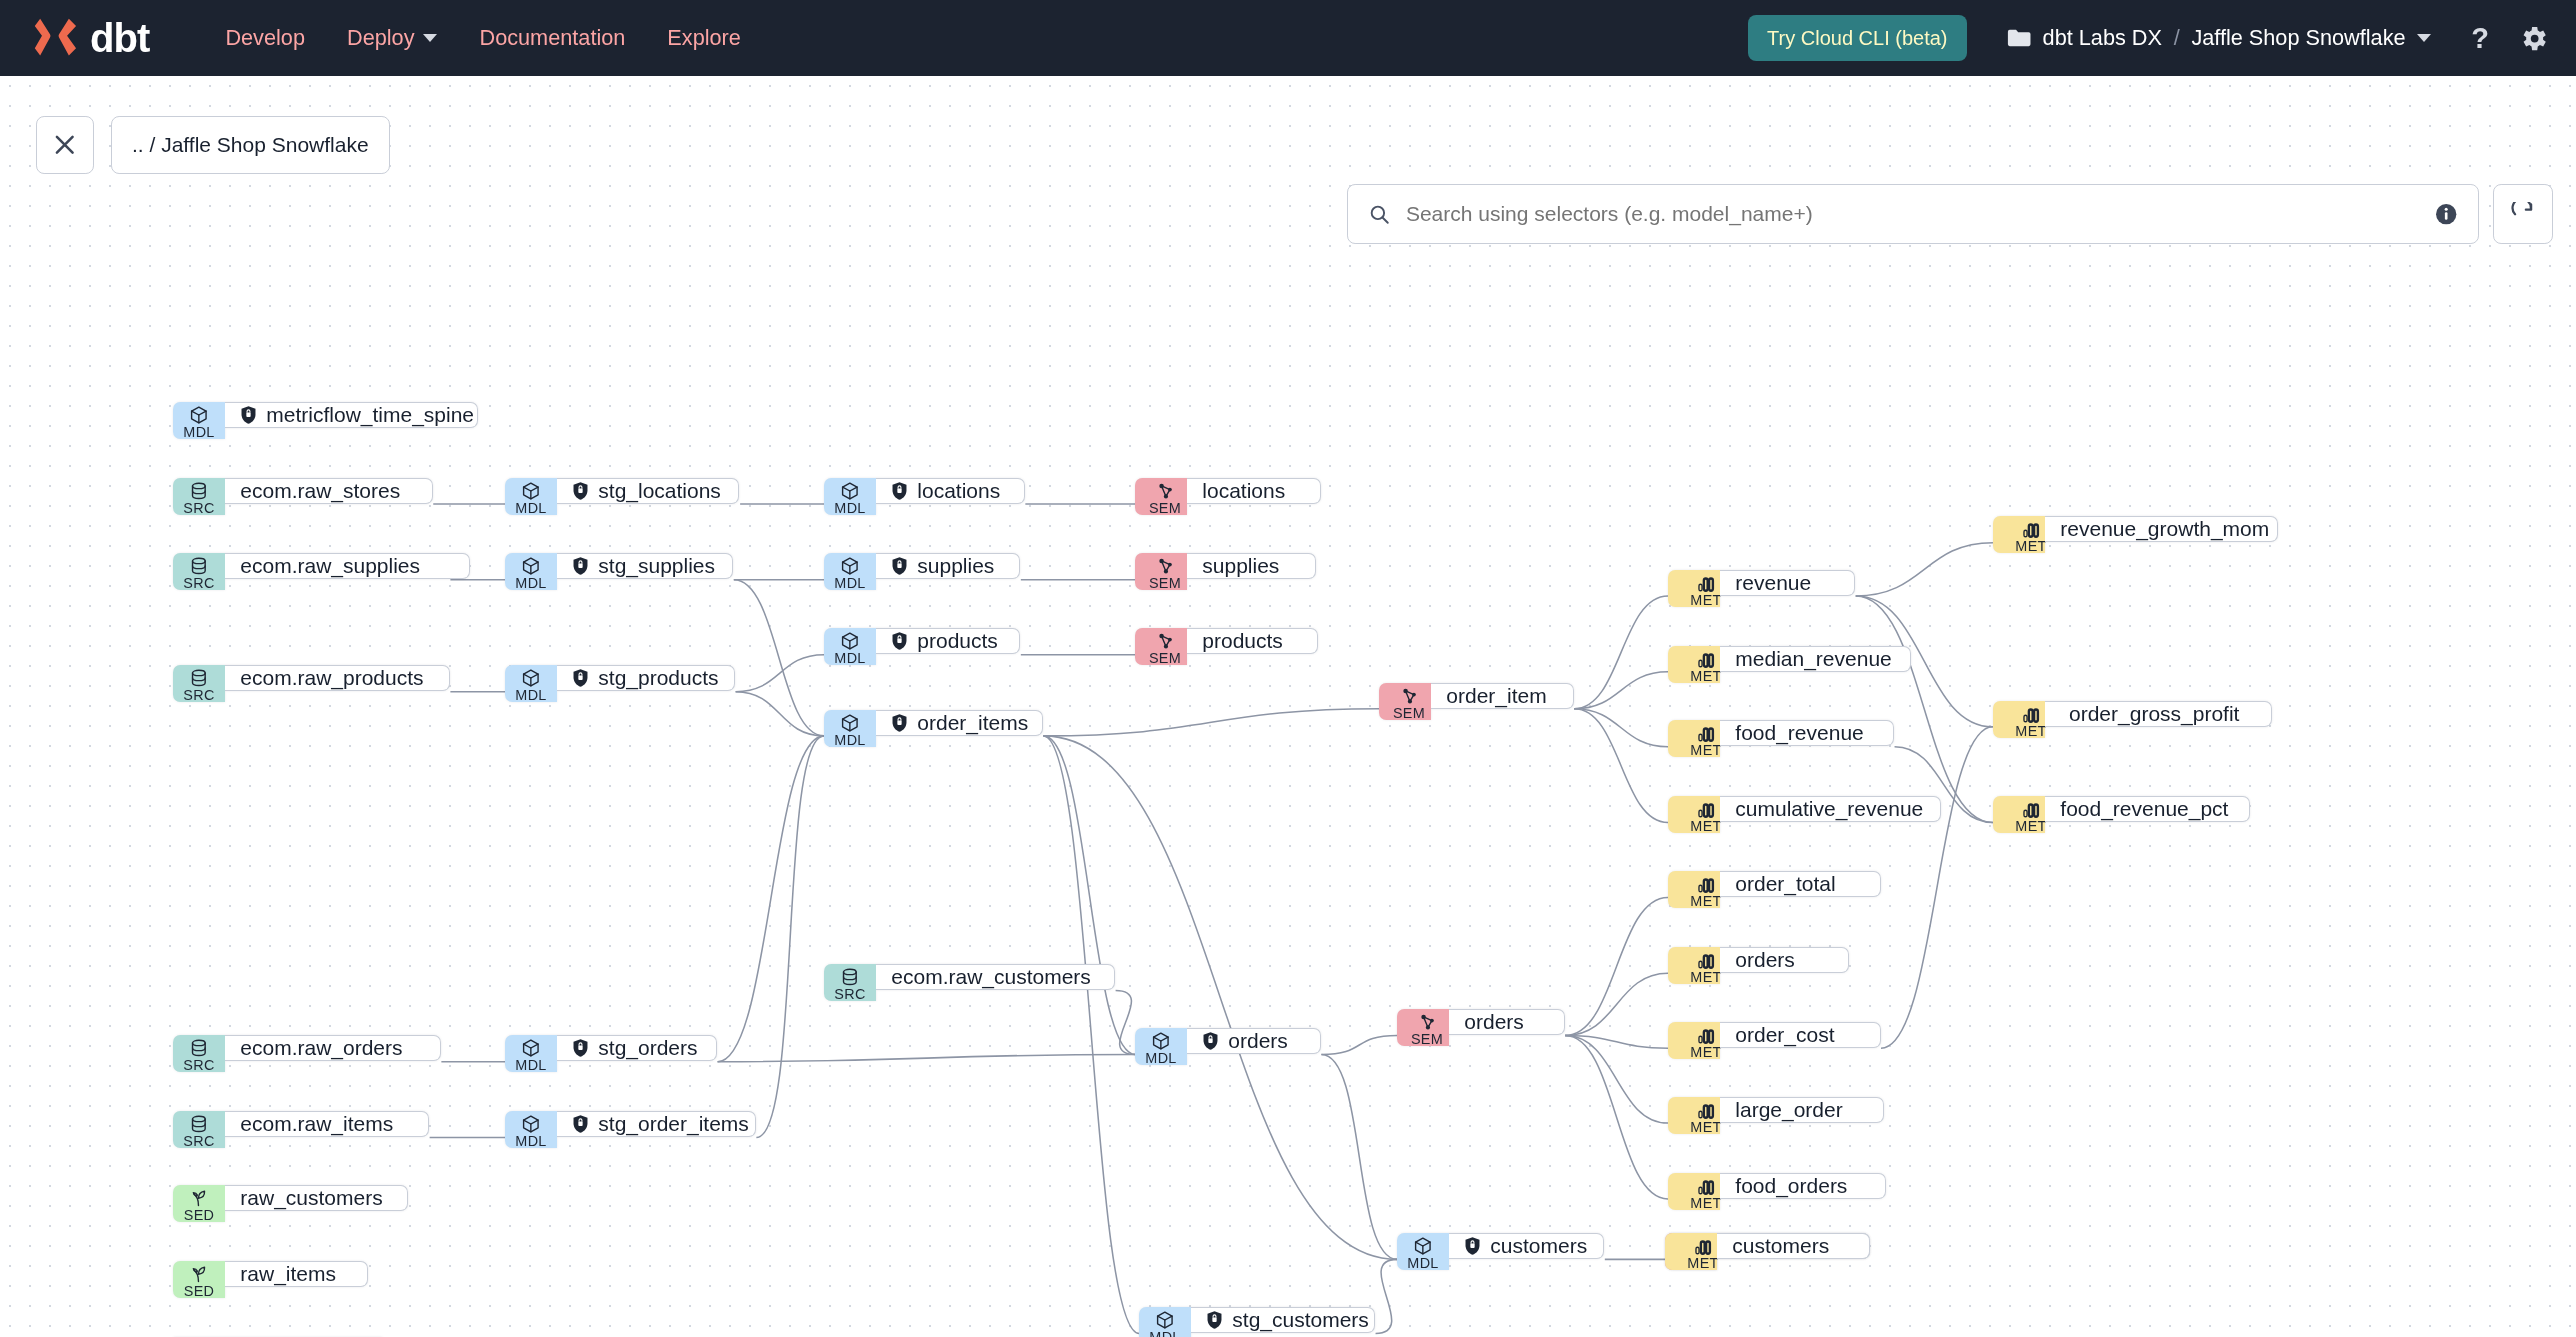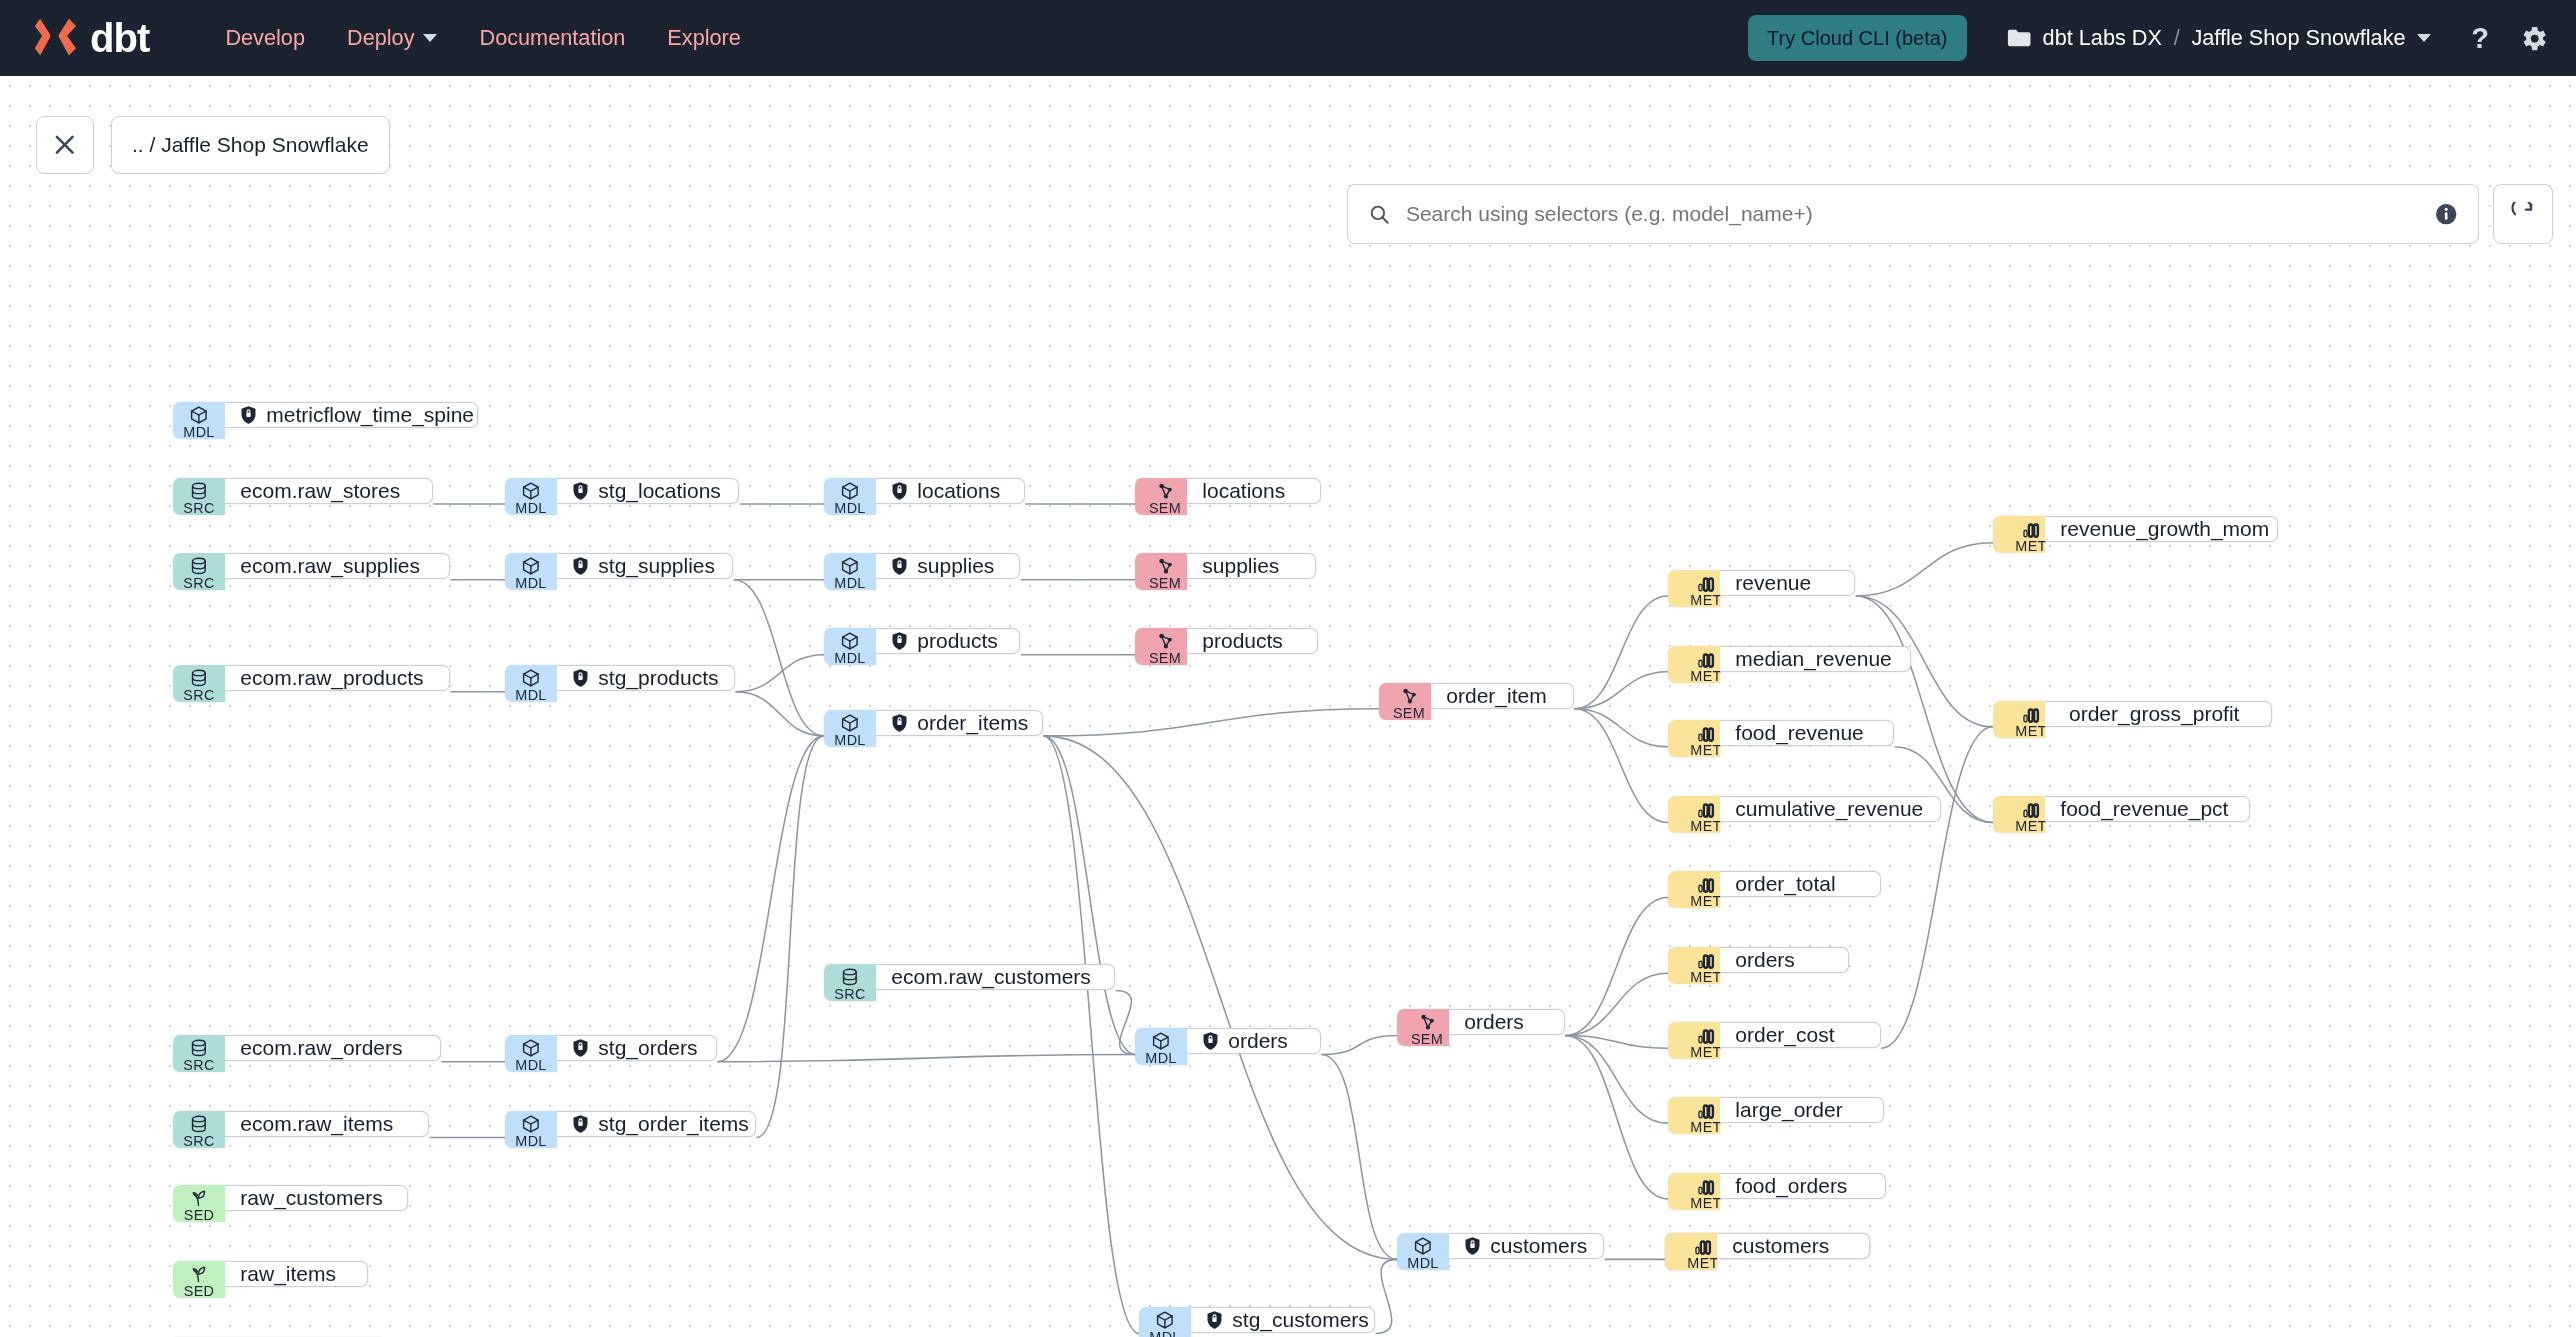--- a/index.html
+++ b/index.html
@@ -32,21 +32,21 @@
   .caret-dn {
     width: 0; height: 0;
     border-left: 7.2px solid transparent; border-right: 7.2px solid transparent;
     border-top: 8.1px solid #d6dae2;
   }
   #topbar-right {
     margin-left: auto; margin-right: 27px;
     display: flex; align-items: center;
   }
   #try-cli {
-    background: #2e7d82; color: #0f172a;
+    background: #2e7d82; color: #fef9c3;
     font-size: 20px; border-radius: 8.1px;
     padding: 11.7px 19px; cursor: pointer; white-space: nowrap;
   }
   #breadcrumb-top {
     display: flex; align-items: center; gap: 11.7px;
     margin-left: 40px; color: #ffffff; font-size: 21.7px; white-space: nowrap;
   }
   #breadcrumb-top .sep { color: #8b93a3; }
   .folder-ico { width: 24.4px; height: 20px; }
   #help-ico {
@@ -277,21 +277,21 @@
         <div class="badge">
           <div class="bico">
             <svg width="21.7" height="20" viewBox="0 0 24 22">
               <ellipse cx="12" cy="5.4" rx="7" ry="3" fill="none" stroke="#1e2633" stroke-width="1.55"></ellipse>
               <path d="M5 5.4 L5 16.3 C5 18 8.1 19.3 12 19.3 C15.9 19.3 19 18 19 16.3 L19 5.4" fill="none" stroke="#1e2633" stroke-width="1.55" stroke-linejoin="round" stroke-linecap="round"></path>
               <path d="M5 10.9 C5 12.6 8.1 13.9 12 13.9 C15.9 13.9 19 12.6 19 10.9" fill="none" stroke="#1e2633" stroke-width="1.55" stroke-linejoin="round" stroke-linecap="round"></path>
             </svg>
           </div>
           <div class="btxt">SRC</div>
         </div>
-        <div class="body" style="width: 225px;">
+        <div class="body" style="width: 245px;">
           <span class="label">ecom.raw_supplies</span>
         </div>
       </div>
       <div class="node t-src" style="left: 173px; top: 589px;">
         <div class="badge">
           <div class="bico">
             <svg width="21.7" height="20" viewBox="0 0 24 22">
               <ellipse cx="12" cy="5.4" rx="7" ry="3" fill="none" stroke="#1e2633" stroke-width="1.55"></ellipse>
               <path d="M5 5.4 L5 16.3 C5 18 8.1 19.3 12 19.3 C15.9 19.3 19 18 19 16.3 L19 5.4" fill="none" stroke="#1e2633" stroke-width="1.55" stroke-linejoin="round" stroke-linecap="round"></path>
               <path d="M5 10.9 C5 12.6 8.1 13.9 12 13.9 C15.9 13.9 19 12.6 19 10.9" fill="none" stroke="#1e2633" stroke-width="1.55" stroke-linejoin="round" stroke-linecap="round"></path>

